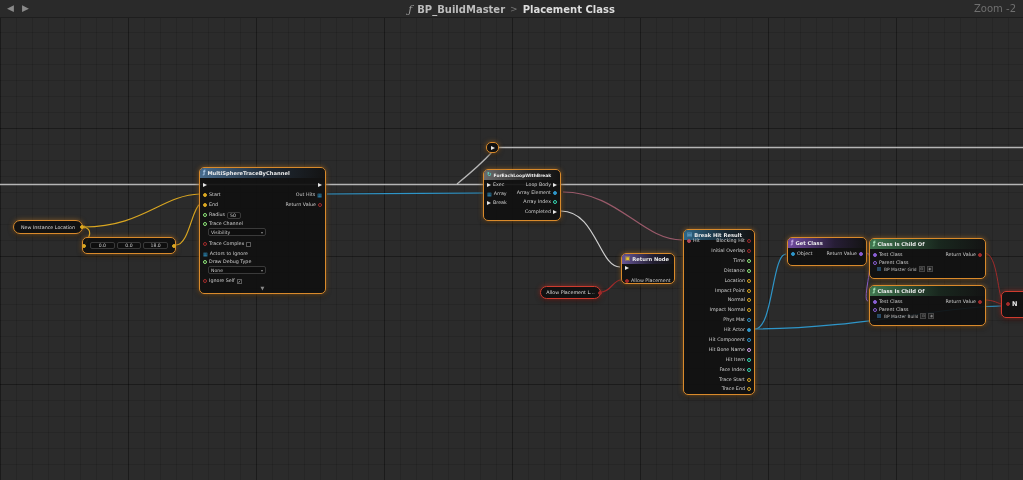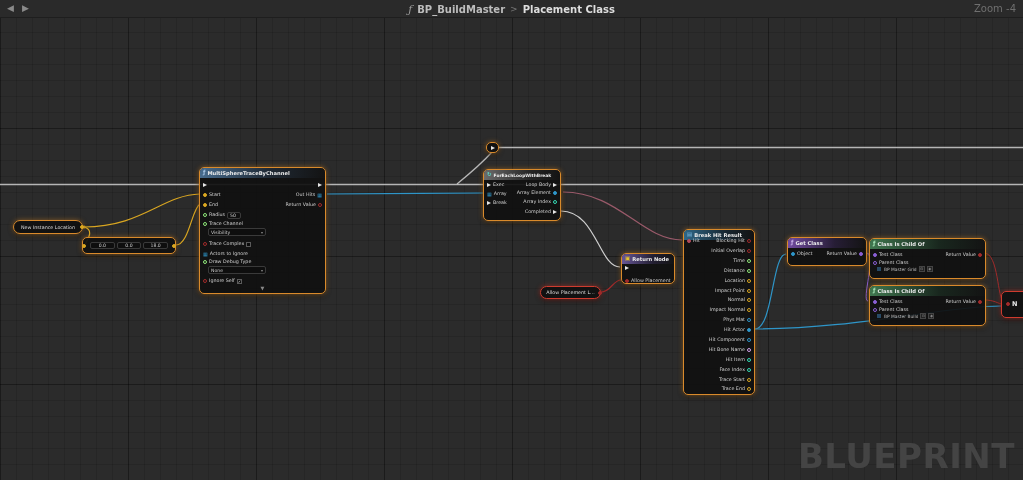--- a/index.html
+++ b/index.html
@@ -60,21 +60,20 @@
   .assetrow{position:absolute;left:6px;top:27px;display:flex;align-items:center;gap:2px;font-size:4.4px;color:#b8b8b8}
   .thumb{width:6px;height:6px;background:#274a66;border:1px solid #111;flex:none}
   .aname{max-width:62px;overflow:hidden;white-space:nowrap}
   .aicon{width:6px;height:6px;background:#222;border:1px solid #444;color:#999;font-size:4px;line-height:1;display:flex;align-items:center;justify-content:center;flex:none}
 </style>
 </head>
 <body>
 
 <div id="stage">
 
-  <div id="watermark">BLUEPRINT</div>
 
   <svg id="wires" width="1023" height="480">
     <path d="M0,184.5 H1023" stroke-width="1.3" opacity=".85" stroke="#cfcfcf"></path>
     <path d="M499,147.5 H1023" stroke-width="1.3" opacity=".85" stroke="#cfcfcf"></path>
     <path d="M492,152 C483,162 468,175 457,184" stroke-width="1.3" opacity=".85" stroke="#cfcfcf"></path>
     <path d="M327,194 C385,194 430,193 484,193" stroke-width="1.2" stroke="#2e95c8"></path>
     <path d="M563,192 C618,192 642,240 682,240" stroke-width="1.2" stroke="#9a5a6a"></path>
     <path d="M561,211 C596,211 599,267 620,267" stroke-width="1.2" stroke="#cfcfcf"></path>
     <path d="M601,292 C611,292 613,280 621,280" stroke-width="1.2" stroke="#a02a2a"></path>
     <path d="M84,227 C142,227 162,195 200,194" stroke-width="1.2" stroke="#d9a621"></path>
@@ -380,16 +379,16 @@
 
   <div id="topbar">
     <span class="tb-arrow">◀</span>
     <span class="tb-arrow">▶</span>
     <div class="tb-center">
       <span class="tb-fn">ƒ</span>
       <span class="tb-parent">BP_BuildMaster</span>
       <span class="tb-sep">&gt;</span>
       <span class="tb-current">Placement Class</span>
     </div>
-    <span class="tb-zoom">Zoom -4</span>
+    <span class="tb-zoom">Zoom -2</span>
   </div>
 
 </div>
 
 </body></html>

